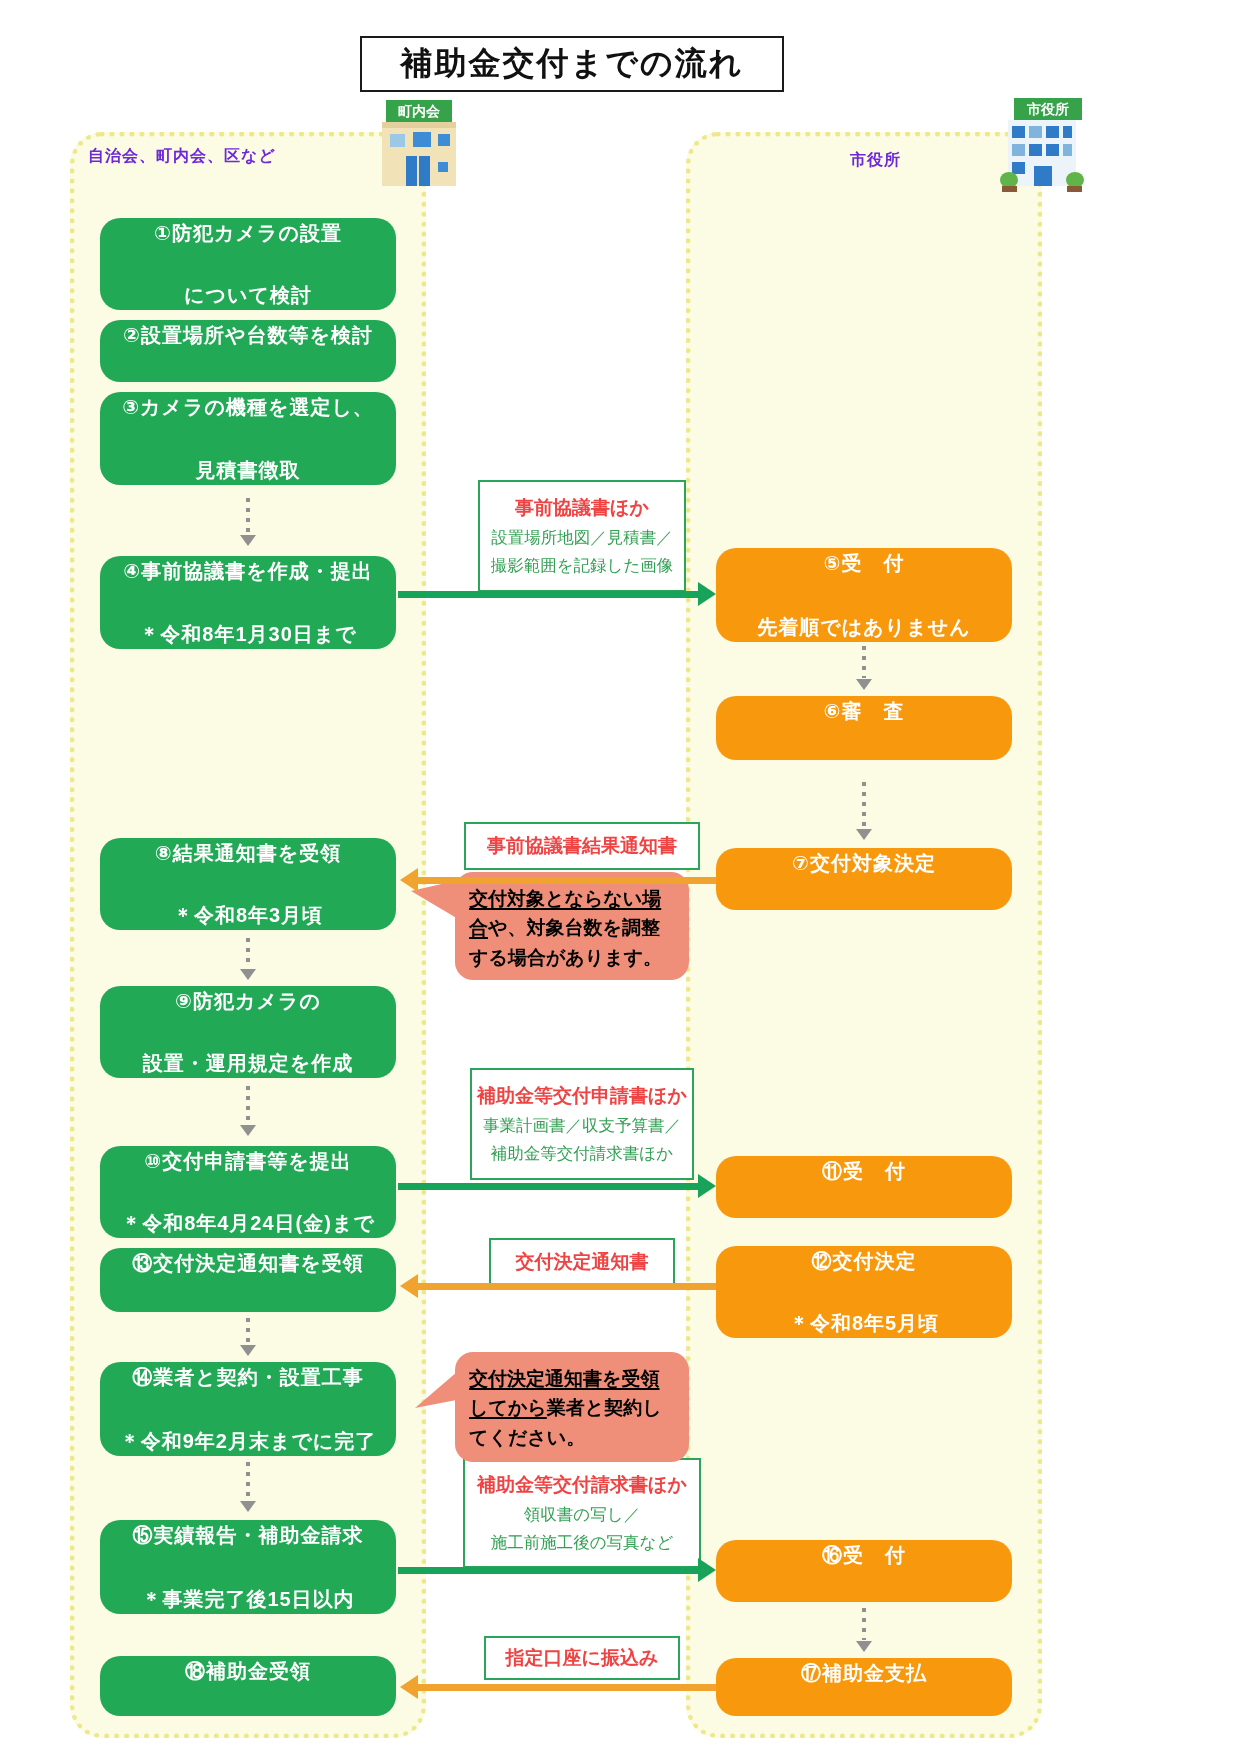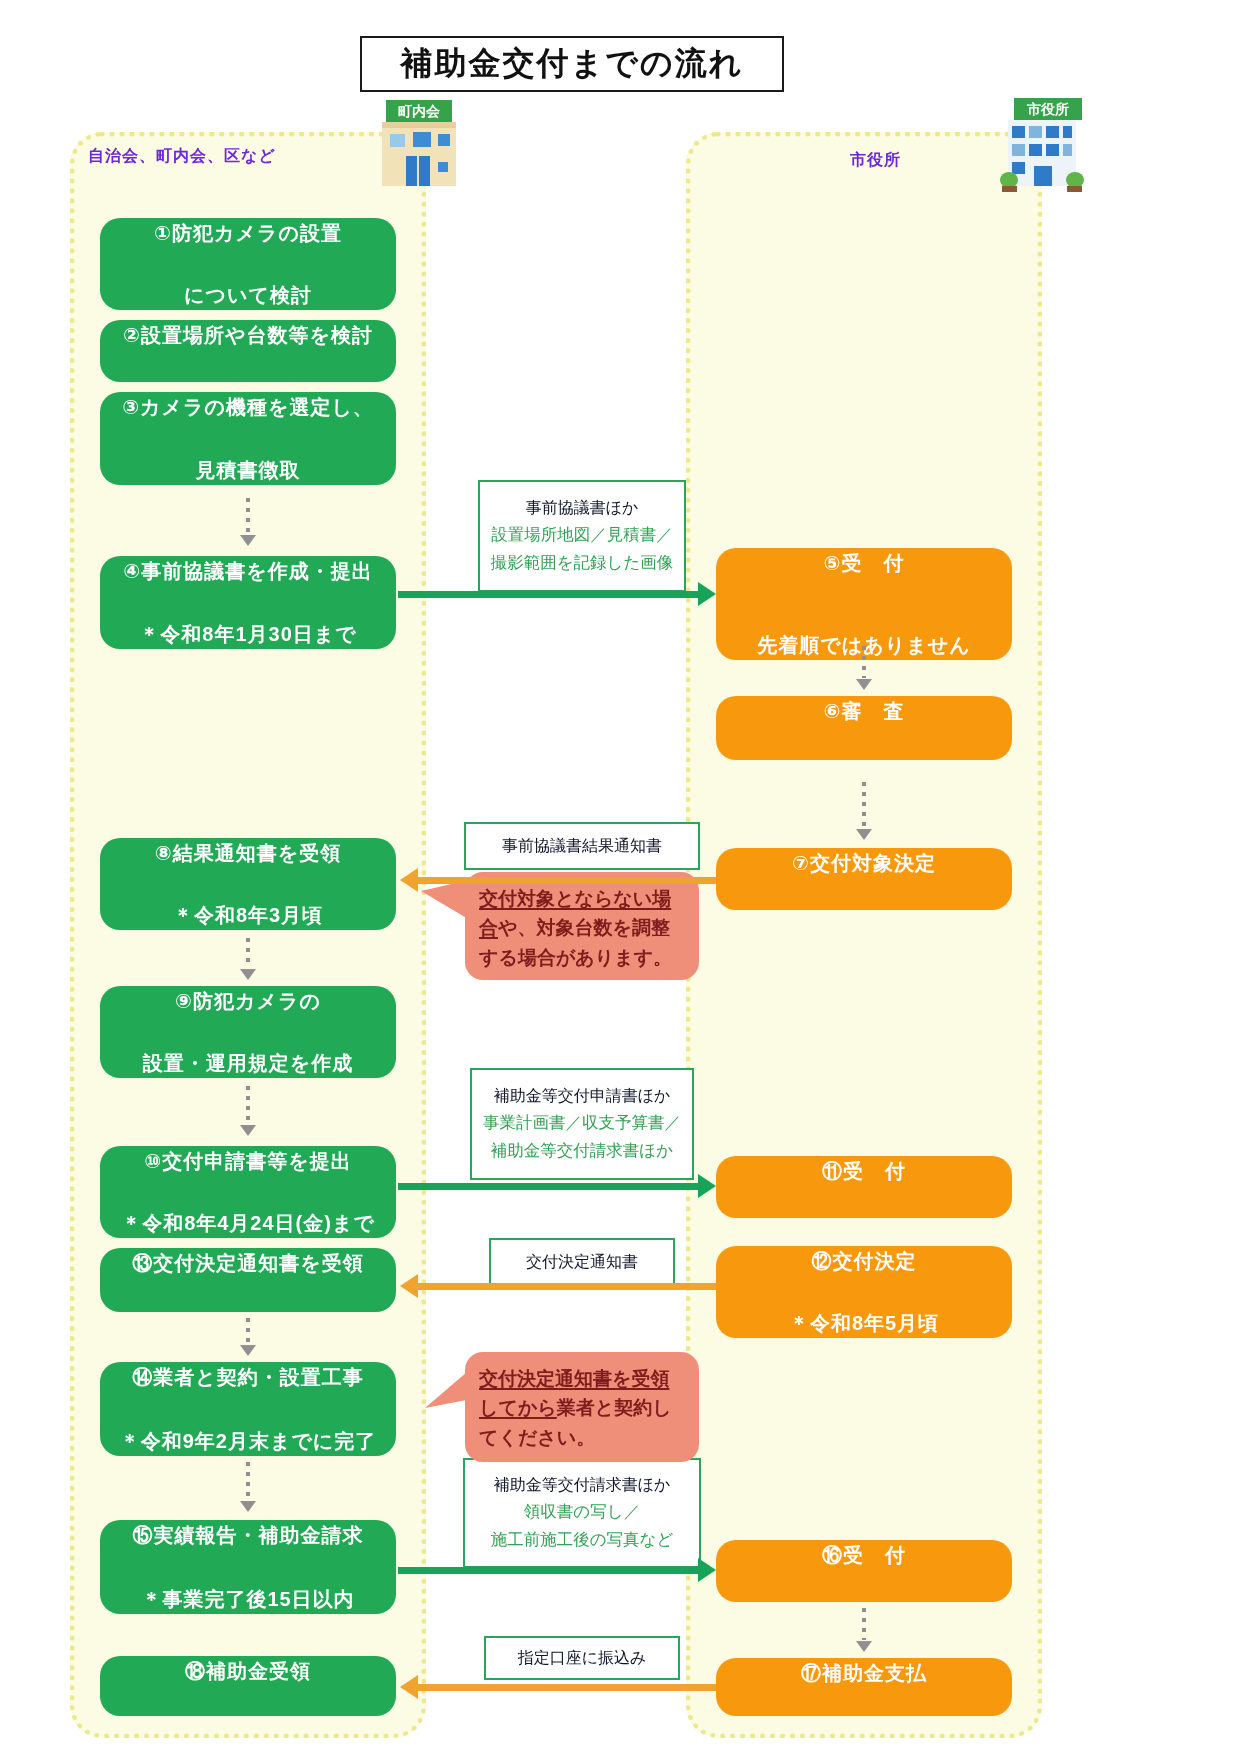--- a/index.html
+++ b/index.html
@@ -20,25 +20,25 @@
   .bicon{position:absolute;}
   
   .gbox,.obox{position:absolute;width:296px;border-radius:20px;color:#fff;font-weight:bold;
         font-size:20px;line-height:1.5;letter-spacing:1px;display:flex;flex-direction:column;
         align-items:center;justify-content:space-between;text-align:center;}
   .gbox{left:100px;background:#21A956;}
   .obox{left:716px;background:#F8990D;}
   
   .dlabel{position:absolute;background:#fff;border:2px solid #2BA55C;box-sizing:border-box;
         display:flex;flex-direction:column;align-items:center;justify-content:center;text-align:center;}
-  .dl-title{color:#0f172a;font-weight:normal;font-size:16px;line-height:1.55;}
+  .dl-title{color:#ef4444;font-weight:bold;font-size:19px;line-height:1.55;}
   .dl-line{color:#33A054;font-weight:normal;font-size:16.5px;line-height:1.7;}
   
-  .bubble{position:absolute;left:465px;width:234px;background:#EF8F7A;border-radius:18px;
-        padding:12px 14px;box-sizing:border-box;font-size:19px;font-weight:bold;color:#7f1d1d;
+  .bubble{position:absolute;left:455px;width:234px;background:#EF8F7A;border-radius:18px;
+        padding:12px 14px;box-sizing:border-box;font-size:19px;font-weight:bold;color:#000000;
         line-height:1.55;}
   .bubble .u{text-decoration:underline;text-decoration-thickness:1.5px;text-underline-offset:3px;}
   .btail{position:absolute;background:#EF8F7A;}
   .btail1{left:-44px;top:8px;width:48px;height:44px;clip-path:polygon(0 25%,100% 0,100% 90%);}
   .btail2{left:-40px;top:14px;width:44px;height:42px;clip-path:polygon(0 100%,100% 10%,100% 80%);}
   
   .varr{position:absolute;width:16px;display:flex;flex-direction:column;align-items:center;}
   .vdots{flex:1;width:4px;background-image:repeating-linear-gradient(to bottom,#909090 0 4px,transparent 4px 10px);margin-bottom:1px;}
   .vtri{width:0;height:0;border-left:8px solid transparent;border-right:8px solid transparent;border-top:11px solid #909090;}
   
@@ -135,21 +135,21 @@
     <div>＊令和9年2月末までに完了</div>
   </div>
   <div class="gbox" style="top:1520px;height:94px">
     <div>⑮実績報告・補助金請求</div>
     <div>＊事業完了後15日以内</div>
   </div>
   <div class="gbox" style="top:1656px;height:60px">
     <div>⑱補助金受領</div>
   </div>
 
-  <div class="obox" style="top:548px;height:112px">
+  <div class="obox" style="top:548px;height:94px">
     <div>⑤受　付</div>
     <div>先着順ではありません</div>
   </div>
   <div class="obox" style="top:696px;height:64px">
     <div>⑥審　査</div>
   </div>
   <div class="obox" style="top:848px;height:62px">
     <div>⑦交付対象決定</div>
   </div>
   <div class="obox" style="top:1156px;height:62px">

